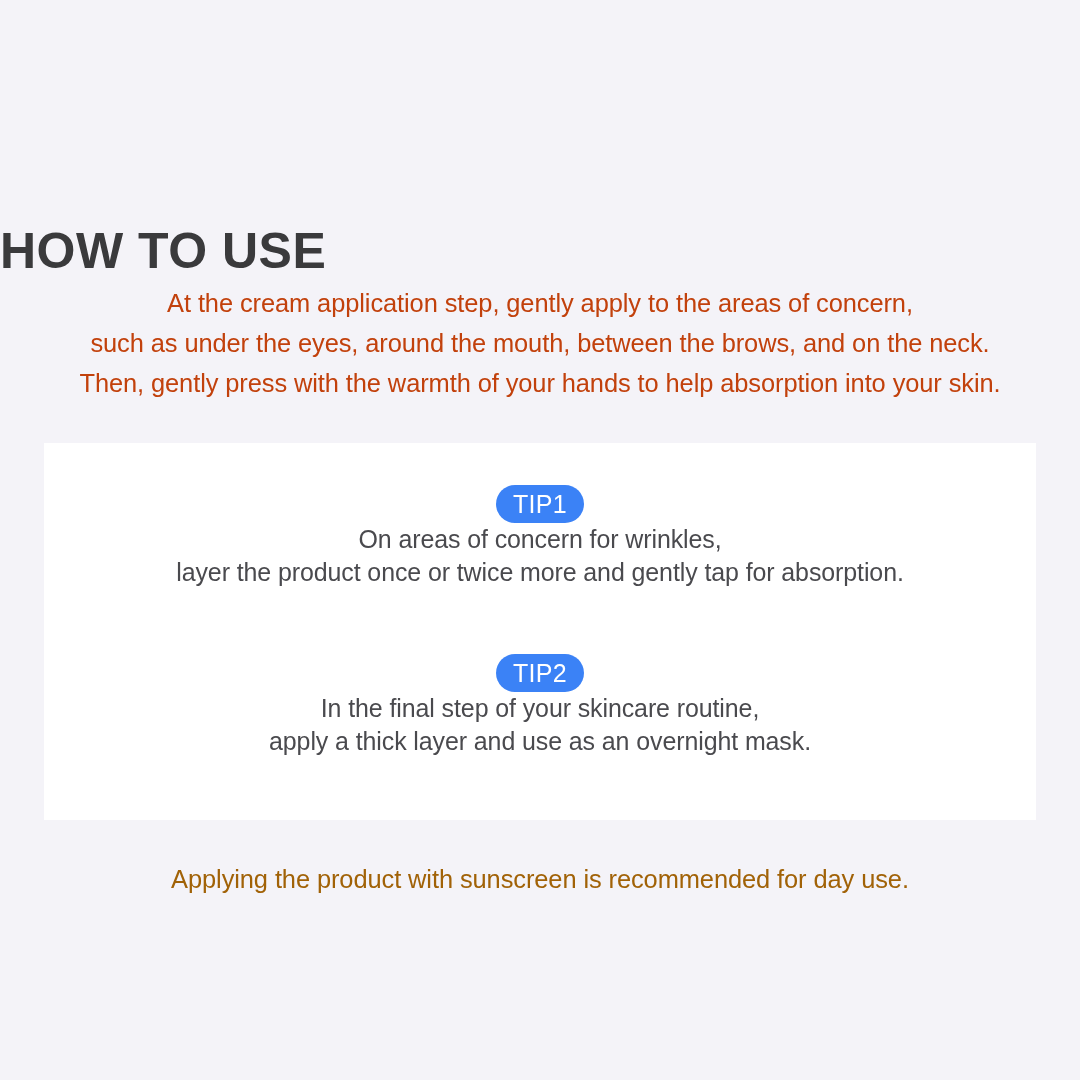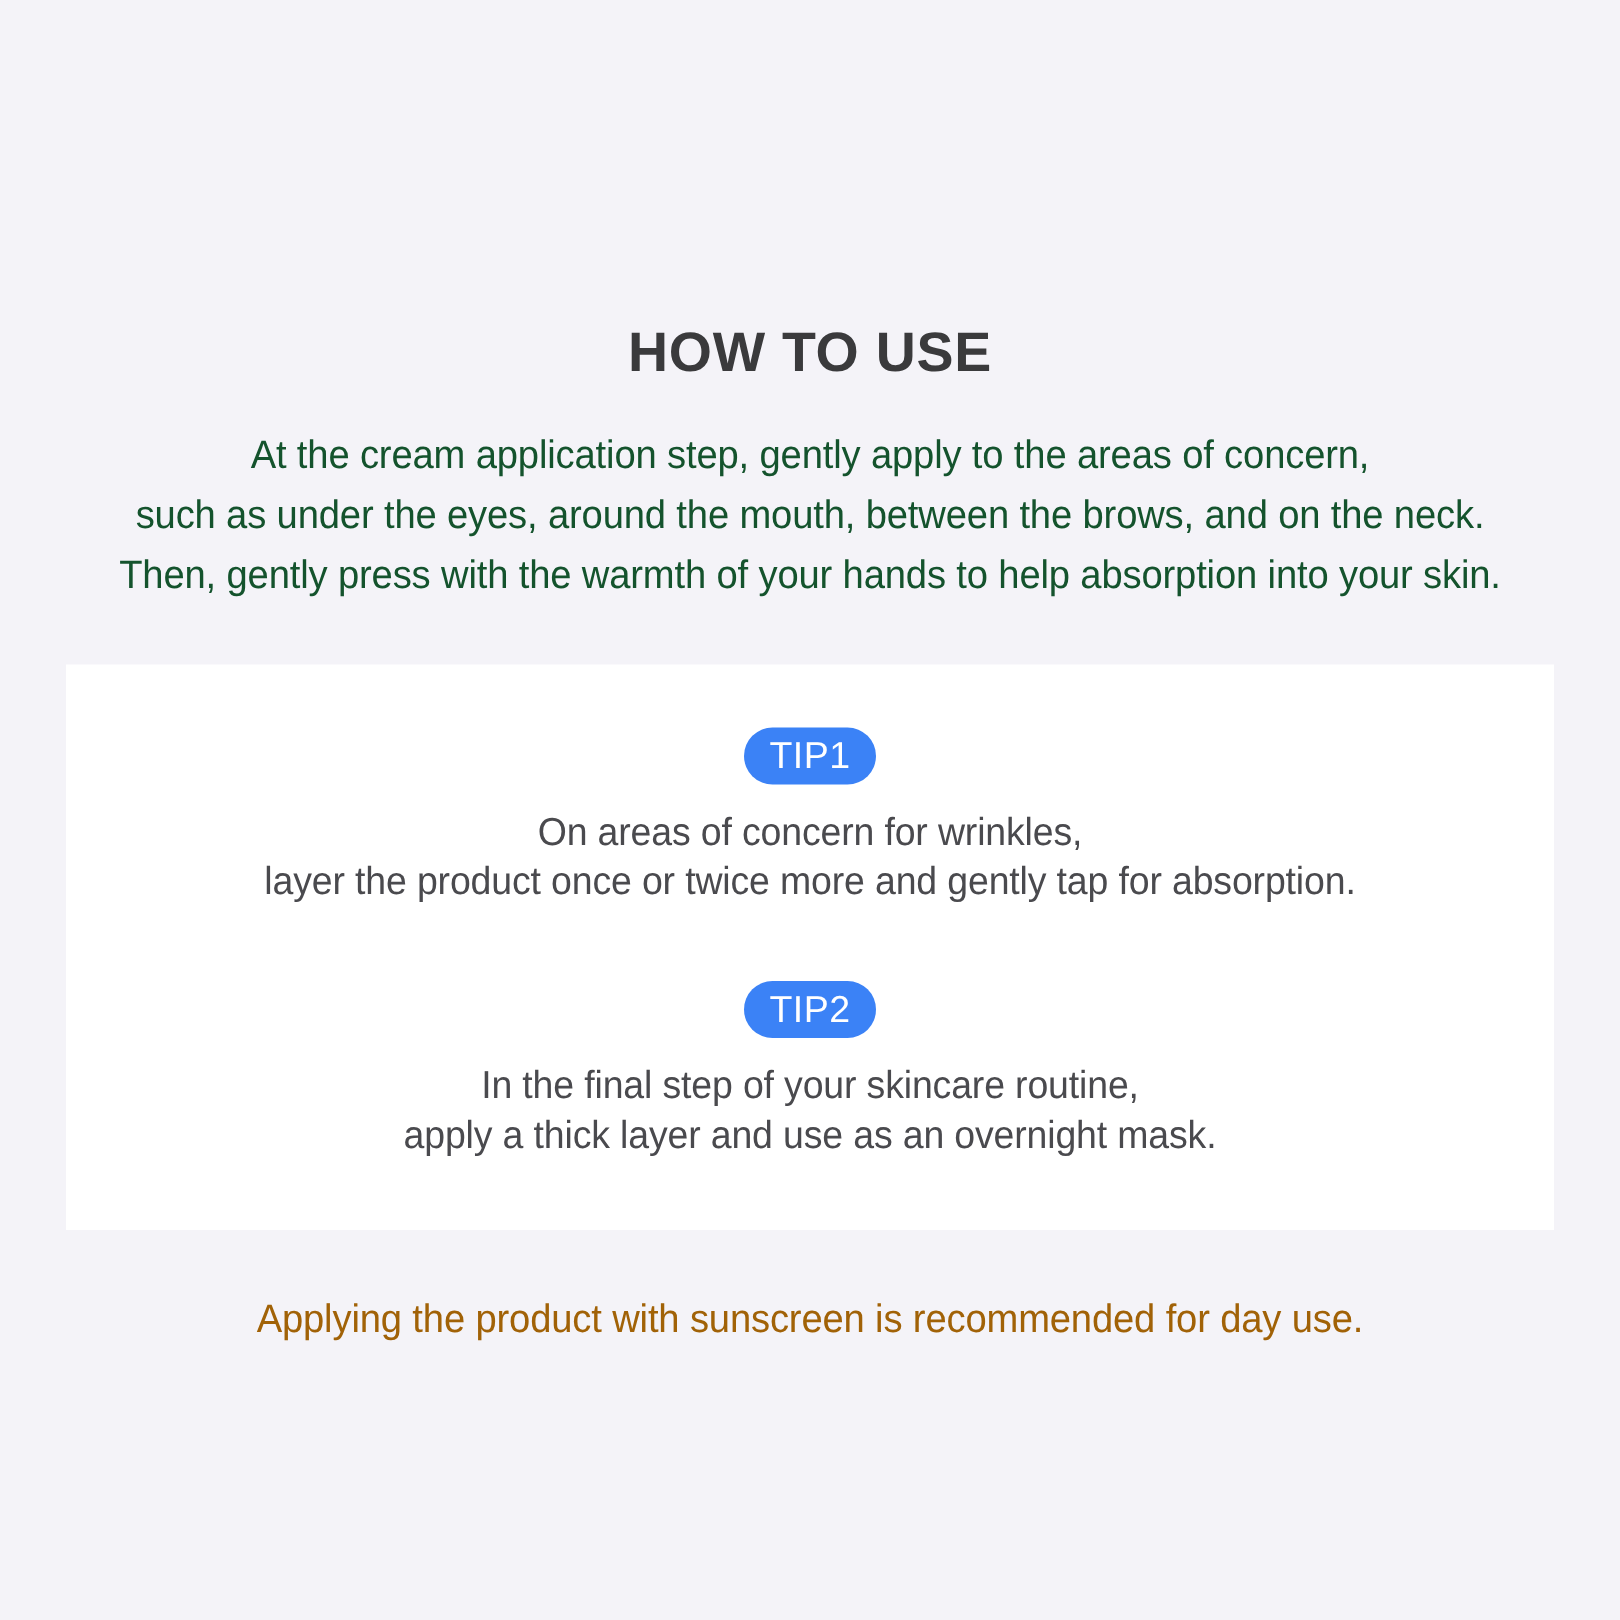--- a/index.html
+++ b/index.html
@@ -22,36 +22,36 @@
     height: 1080px;
     box-sizing: border-box;
   }
 
   
   .page-title {
     position: absolute;
     top: 190px;
     left: 0;
     width: 1080px;
-    text-align: center;
-    font-size: 37px;
+    text-align: left;
+    font-size: 50px;
     font-weight: bold;
     letter-spacing: 0.5px;
     color: #3a3a3c;
     line-height: 1.1;
   }
 
   
   .intro {
     position: absolute;
     top: 283px;
     left: 0;
     width: 1080px;
     text-align: center;
-    color: #14532d;
+    color: #c2410c;
     font-size: 26.5px;
     font-weight: 300;
     line-height: 40px;
     letter-spacing: -0.1px;
   }
 
   .intro .line {
     display: block;
     white-space: nowrap;
     transform: scaleX(0.96);
@@ -87,21 +87,20 @@
     box-sizing: border-box;
     background: #3b82f6;
     color: #ffffff;
     border-radius: 19px;
     font-size: 25px;
     font-weight: 400;
     letter-spacing: 0.3px;
   }
 
   .tip-text {
-    margin-top: 15px;
     color: #4a4a4e;
     font-size: 26px;
     font-weight: 300;
     line-height: 33px;
     letter-spacing: -0.1px;
   }
 
   .tip-text .line {
     display: block;
     white-space: nowrap;

